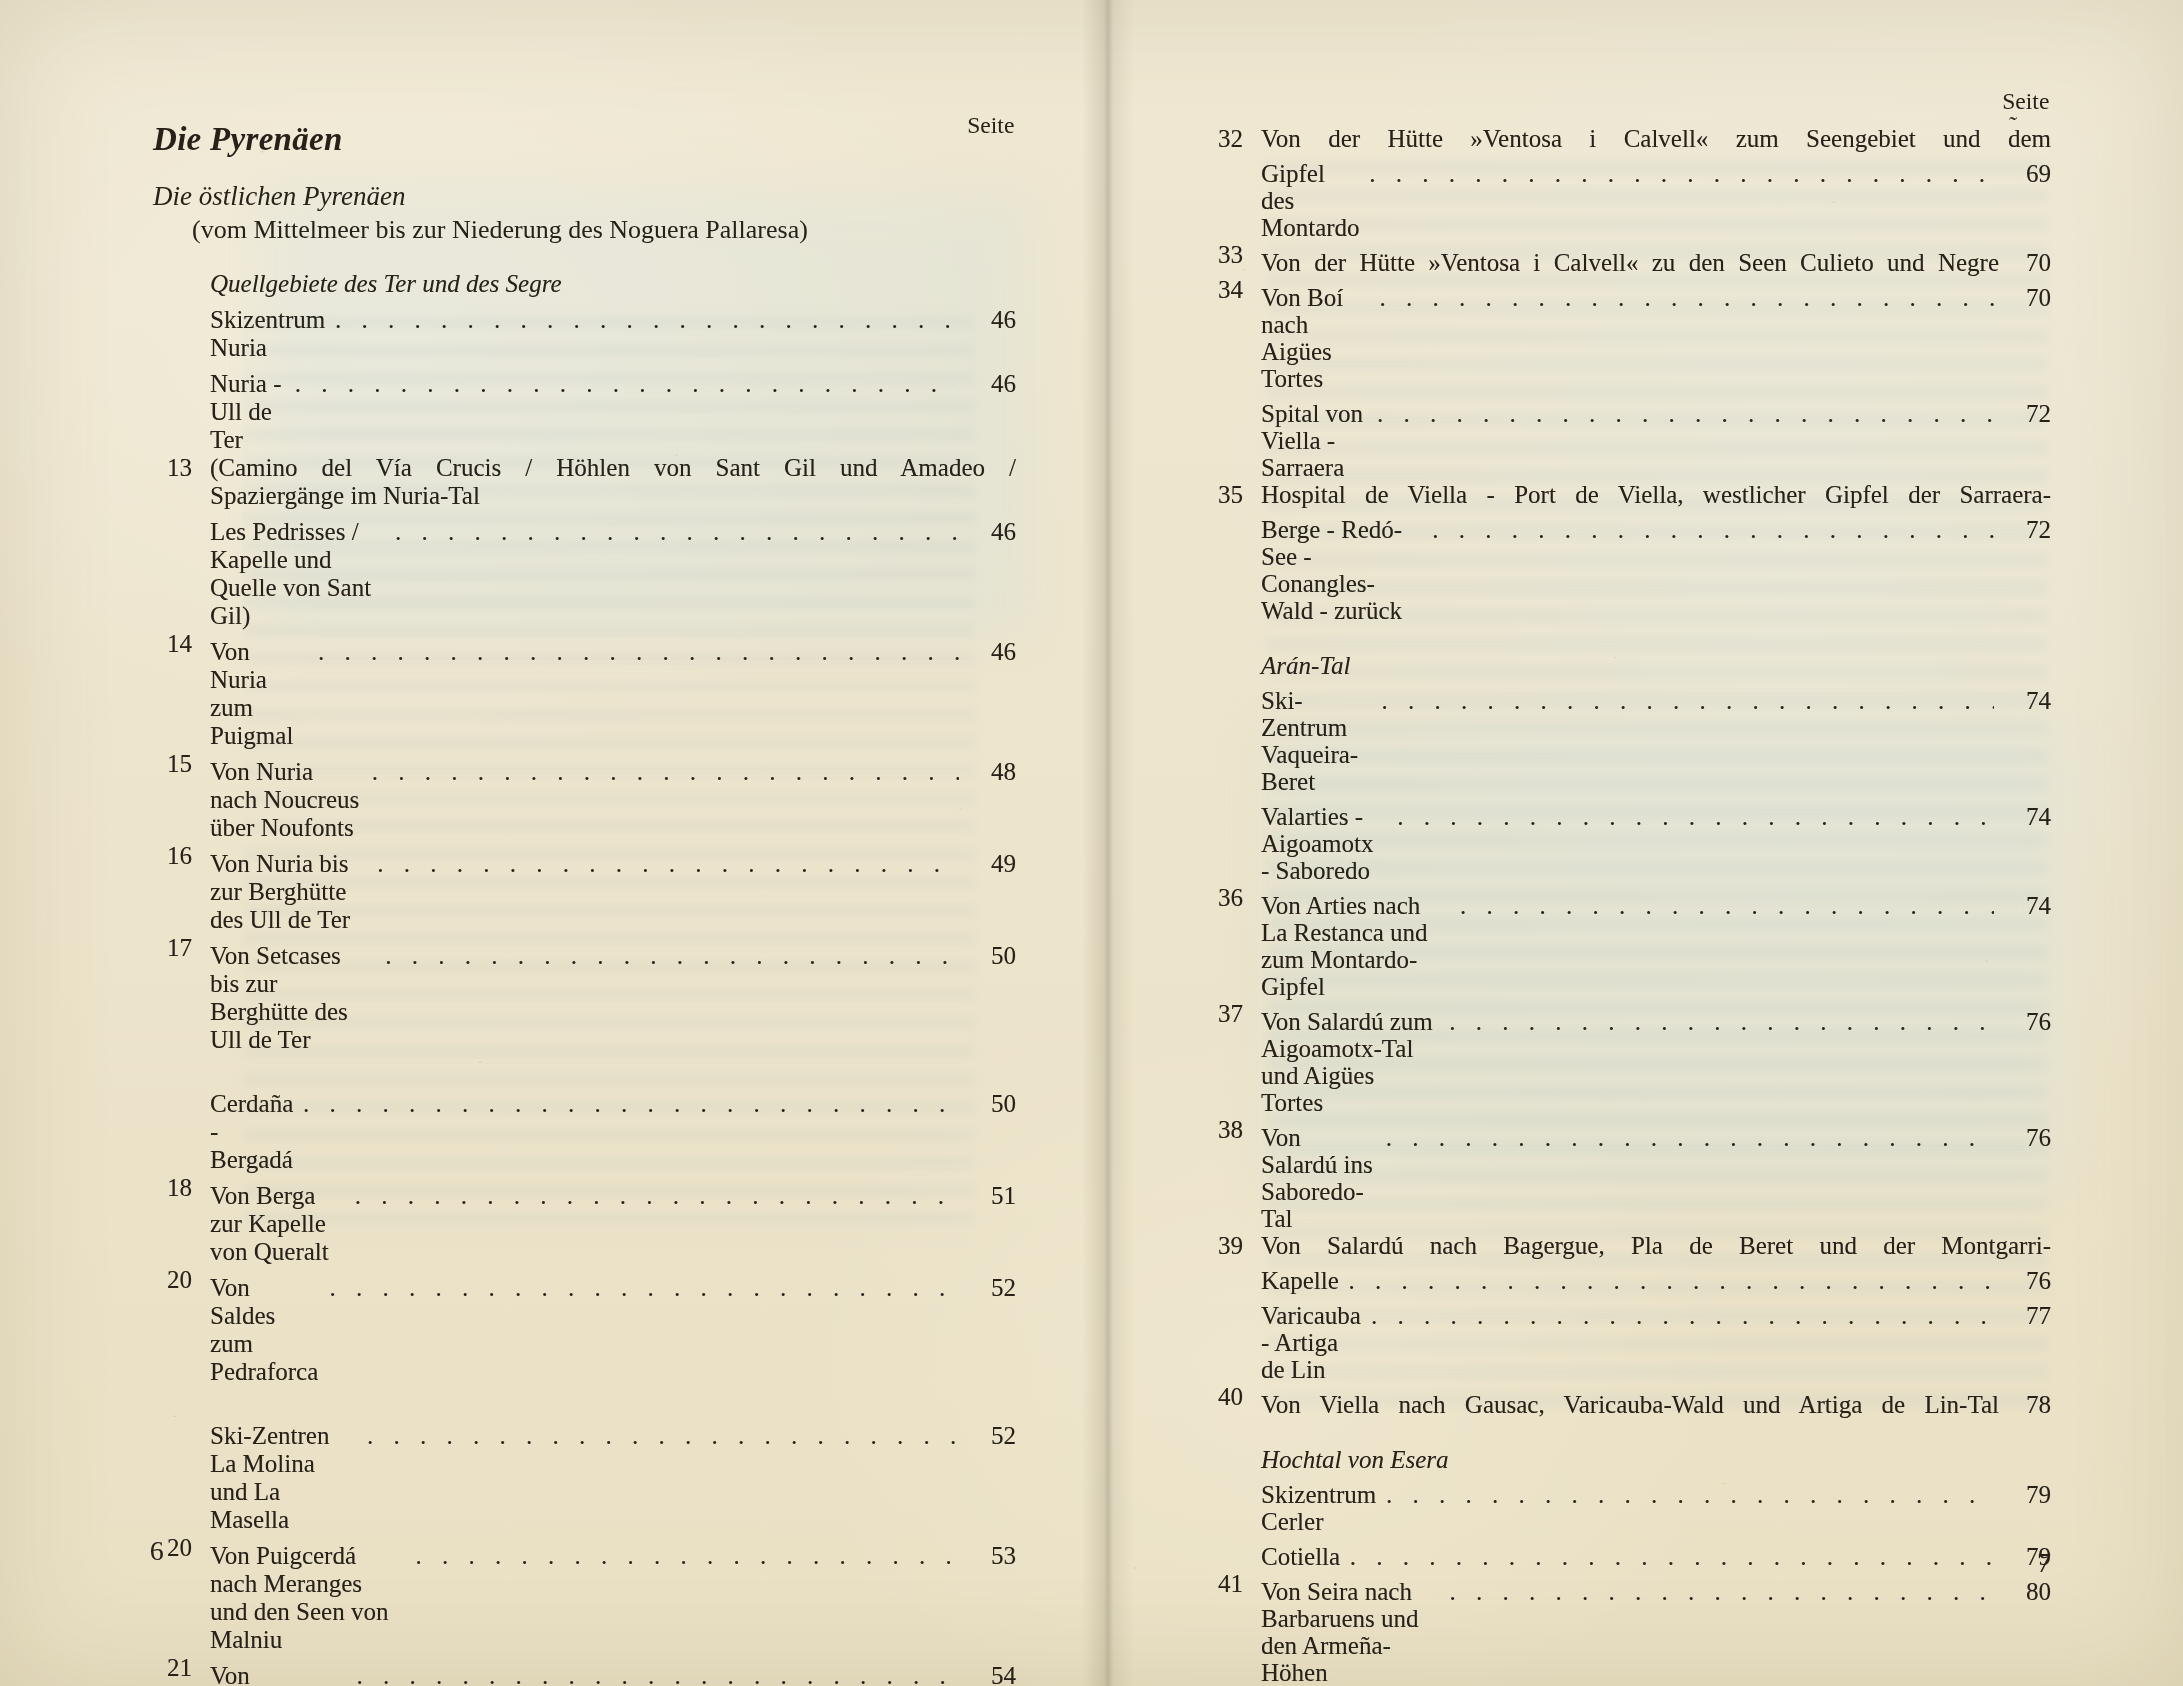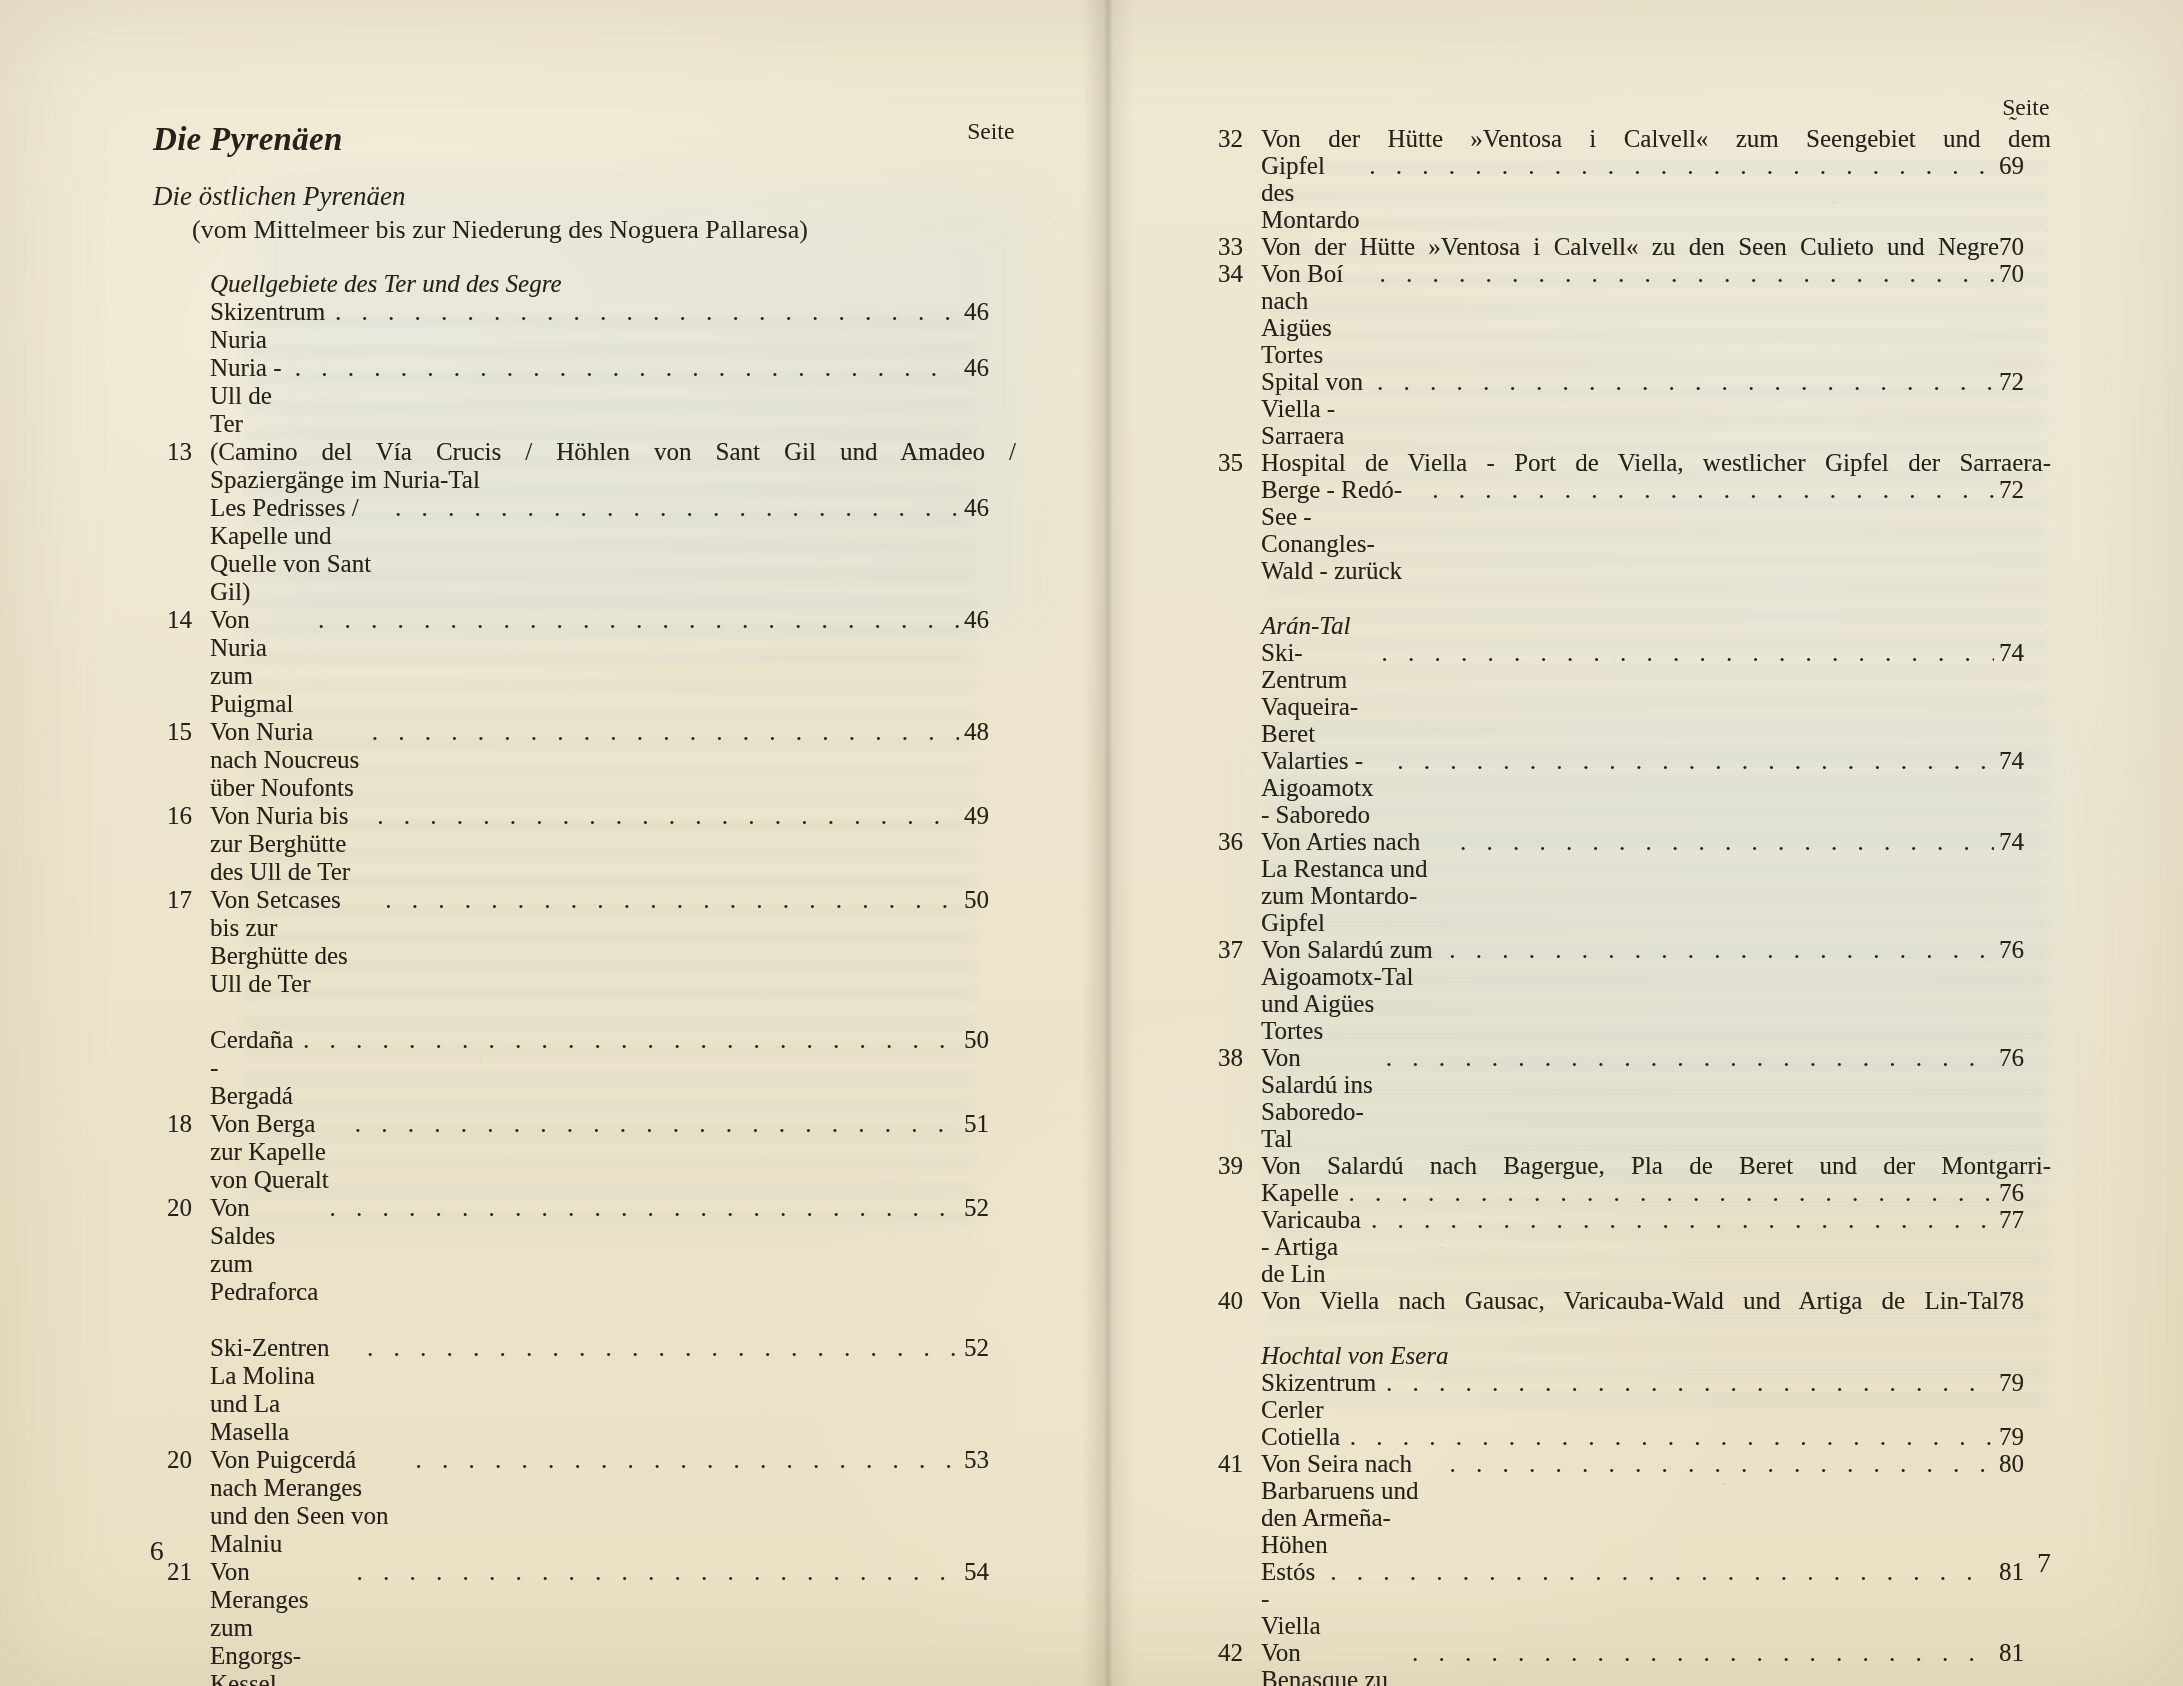--- a/index.html
+++ b/index.html
@@ -43,21 +43,21 @@
   .ghost.g-left{left:244px;top:309px;width:731px;height:934px;opacity:.55;}
   .ghost.g-right{left:1267px;top:154px;width:780px;height:1267px;opacity:.6;}
   .wash{position:absolute;pointer-events:none;filter:blur(24.4px);}
   .wash.w1{left:268px;top:195px;width:763px;height:439px;background:rgba(206,224,228,.22);}
   .wash.w2{left:1267px;top:731px;width:796px;height:455px;background:rgba(206,224,228,.20);}
 
   .page{position:absolute;}
   .page.left{left:153px;top:112px;width:863px;height:1486px;}
   .page.right{left:1204px;top:88px;width:847px;height:1543px;}
 
-  .seite{position:absolute;top:7px;right:1.6px;font-size:23.6px;line-height:24.4px;}
+  .seite{position:absolute;top:1px;right:1.6px;font-size:23.6px;line-height:24.4px;}
   .stray{position:absolute;right:34px;top:24.4px;font-size:24.4px;}
 
   .titleblock{margin:6.5px 0 24.4px 0;}
   .title{margin:0;font-size:33px;line-height:41px;font-weight:bold;font-style:italic;letter-spacing:0.3px;}
   .subtitle{font-size:27px;line-height:33px;font-style:italic;margin-top:20px;}
   .note{font-size:26px;line-height:33px;margin-left:39px;}
 
   .entries{font-size:25px;line-height:28px;text-shadow:0.2px 0.2px 0 rgba(39,33,26,.30);}
   .page.right .entries{margin-top:37px;line-height:27px;}
 
@@ -68,21 +68,21 @@
   .line.just{text-align:justify;text-align-last:justify;}
   .line.last{display:flex;align-items:baseline;}
   .line.last .txt{white-space:pre-wrap;}
   .line.last .txt.grow{flex:1 1 auto;text-align:justify;text-align-last:justify;}
   .leader{flex:1 1 auto;overflow:hidden;white-space:nowrap;margin:0 4.9px 0 9.7px;min-width:14.6px;}
   .leader::after{
     content:". . . . . . . . . . . . . . . . . . . . . . . . . . . . . . . . . . . . . . . . . . . . . . . . . . . . . . . . . . . .";
     letter-spacing:7px;}
   .leader.nodots{flex:0 0 0;min-width:0;margin:0;}
   .leader.nodots::after{content:"";}
-  .pg{flex:0 0 52px;text-align:left;white-space:nowrap;}
+  .pg{flex:0 0 52px;text-align:right;white-space:nowrap;margin-top:8px;}
   .row.section .body{font-style:italic;}
   .gap{height:28px;}
   .folio{position:absolute;font-size:28px;}
   .folio-left{left:-3.2px;top:1423px;}
   .folio-right{right:0;top:1459px;}
 </style>
 </head>
 <body>
 
 <div class="spread">

